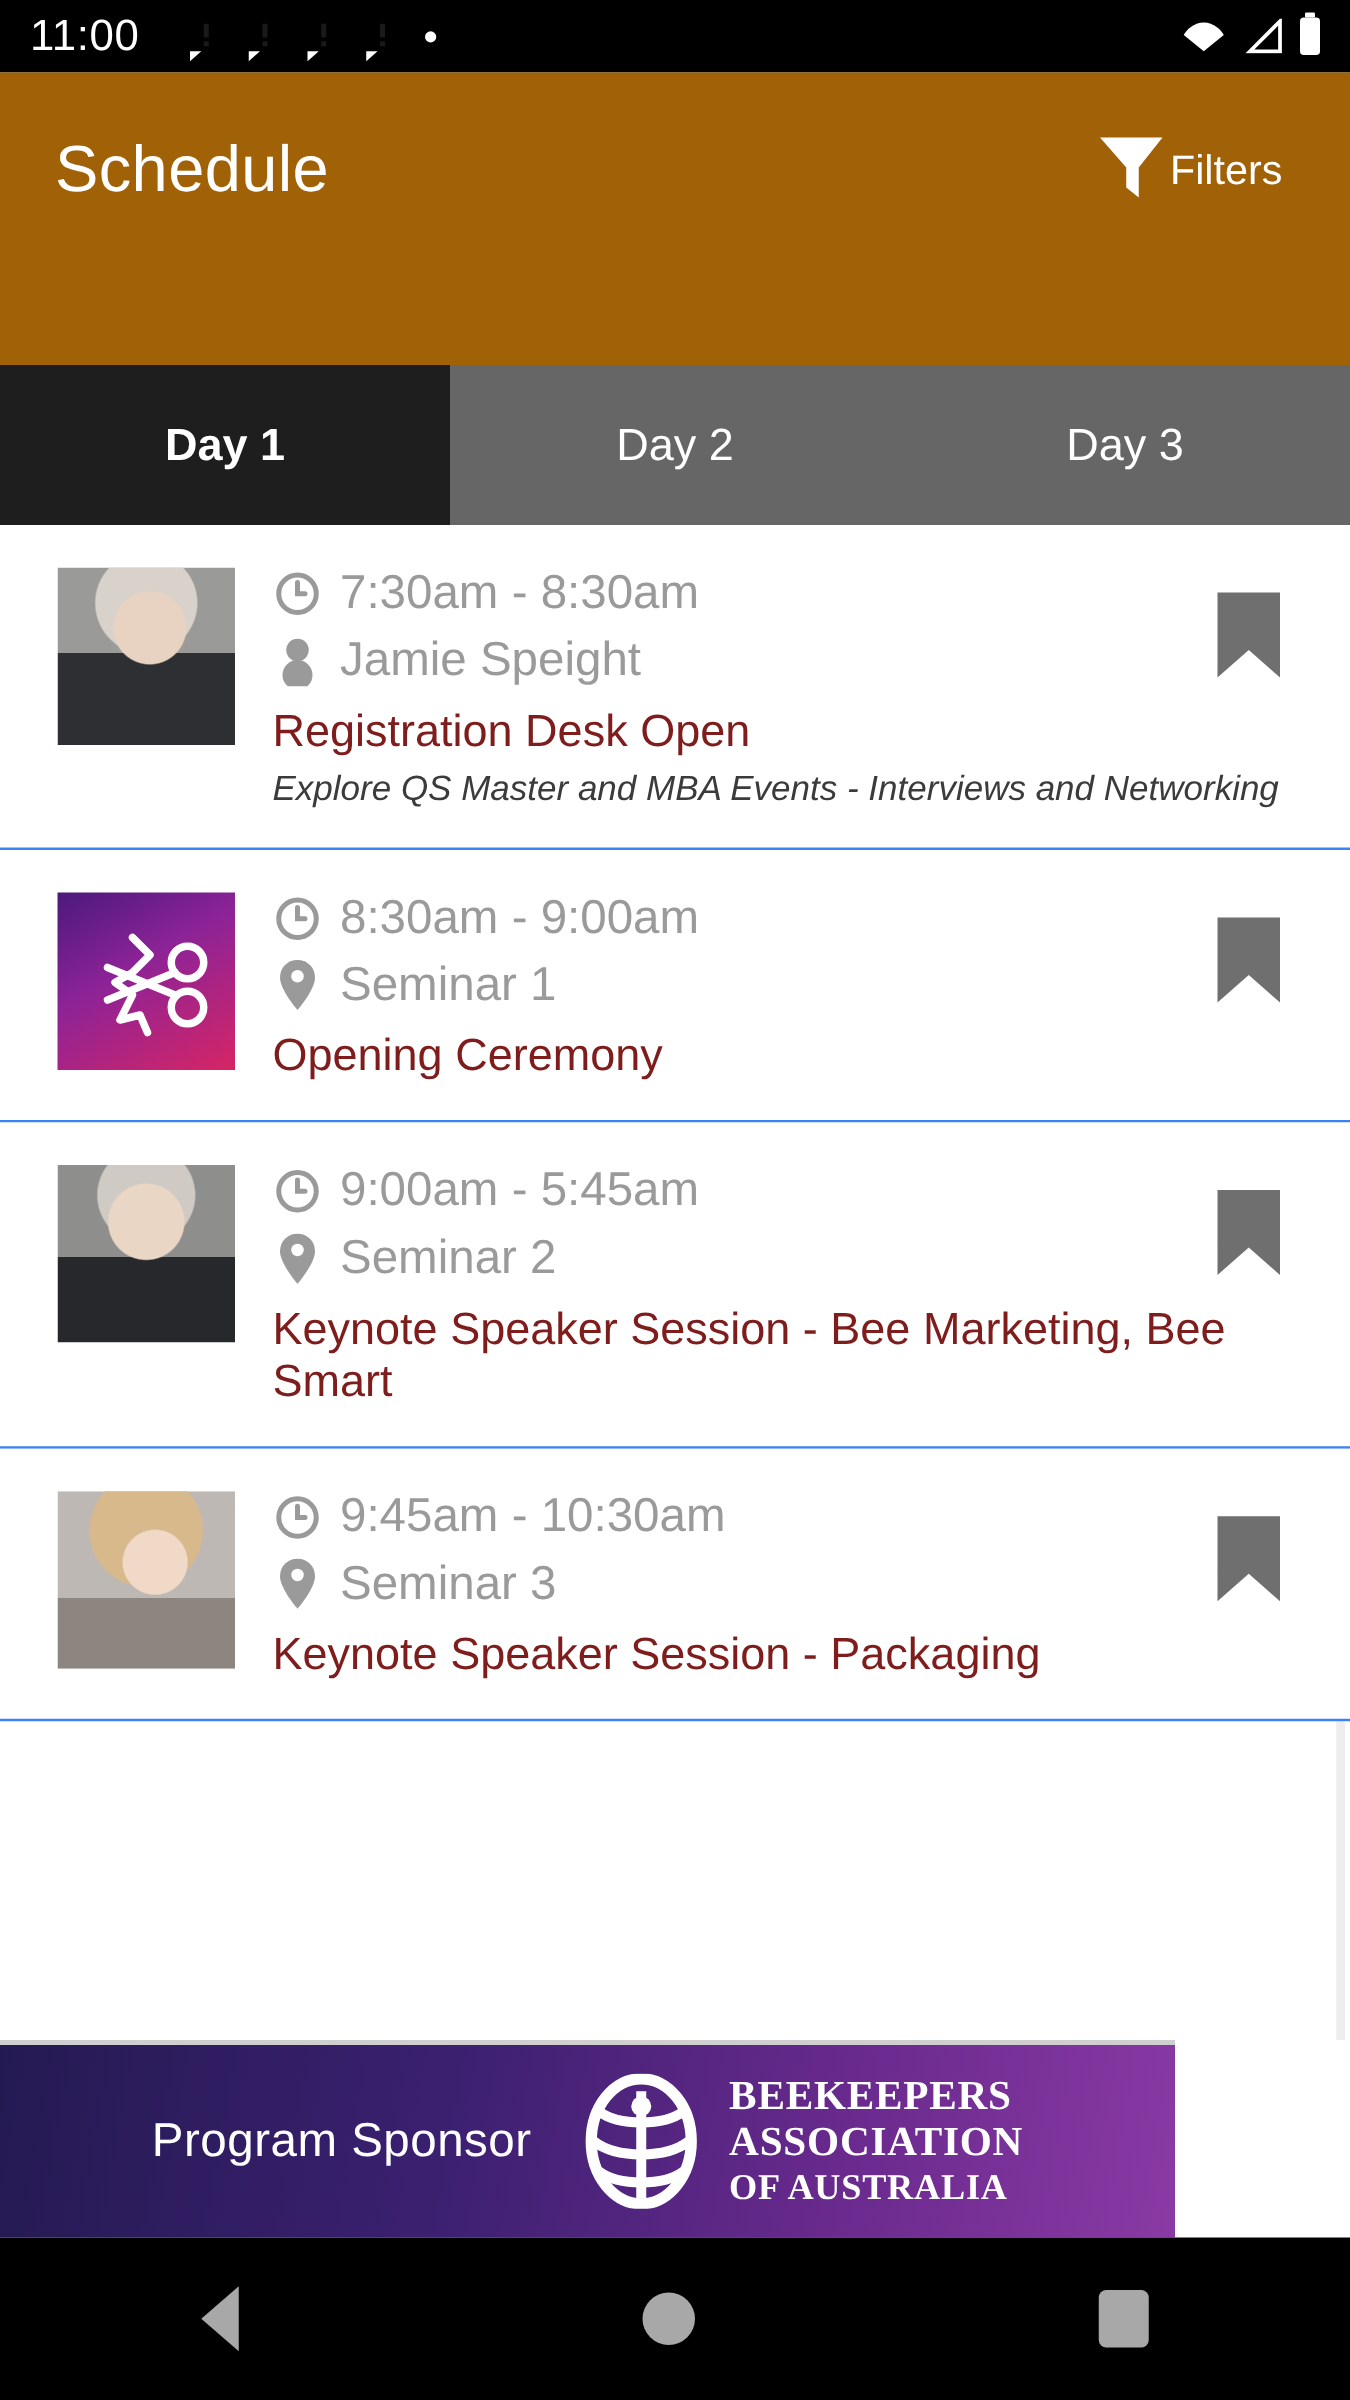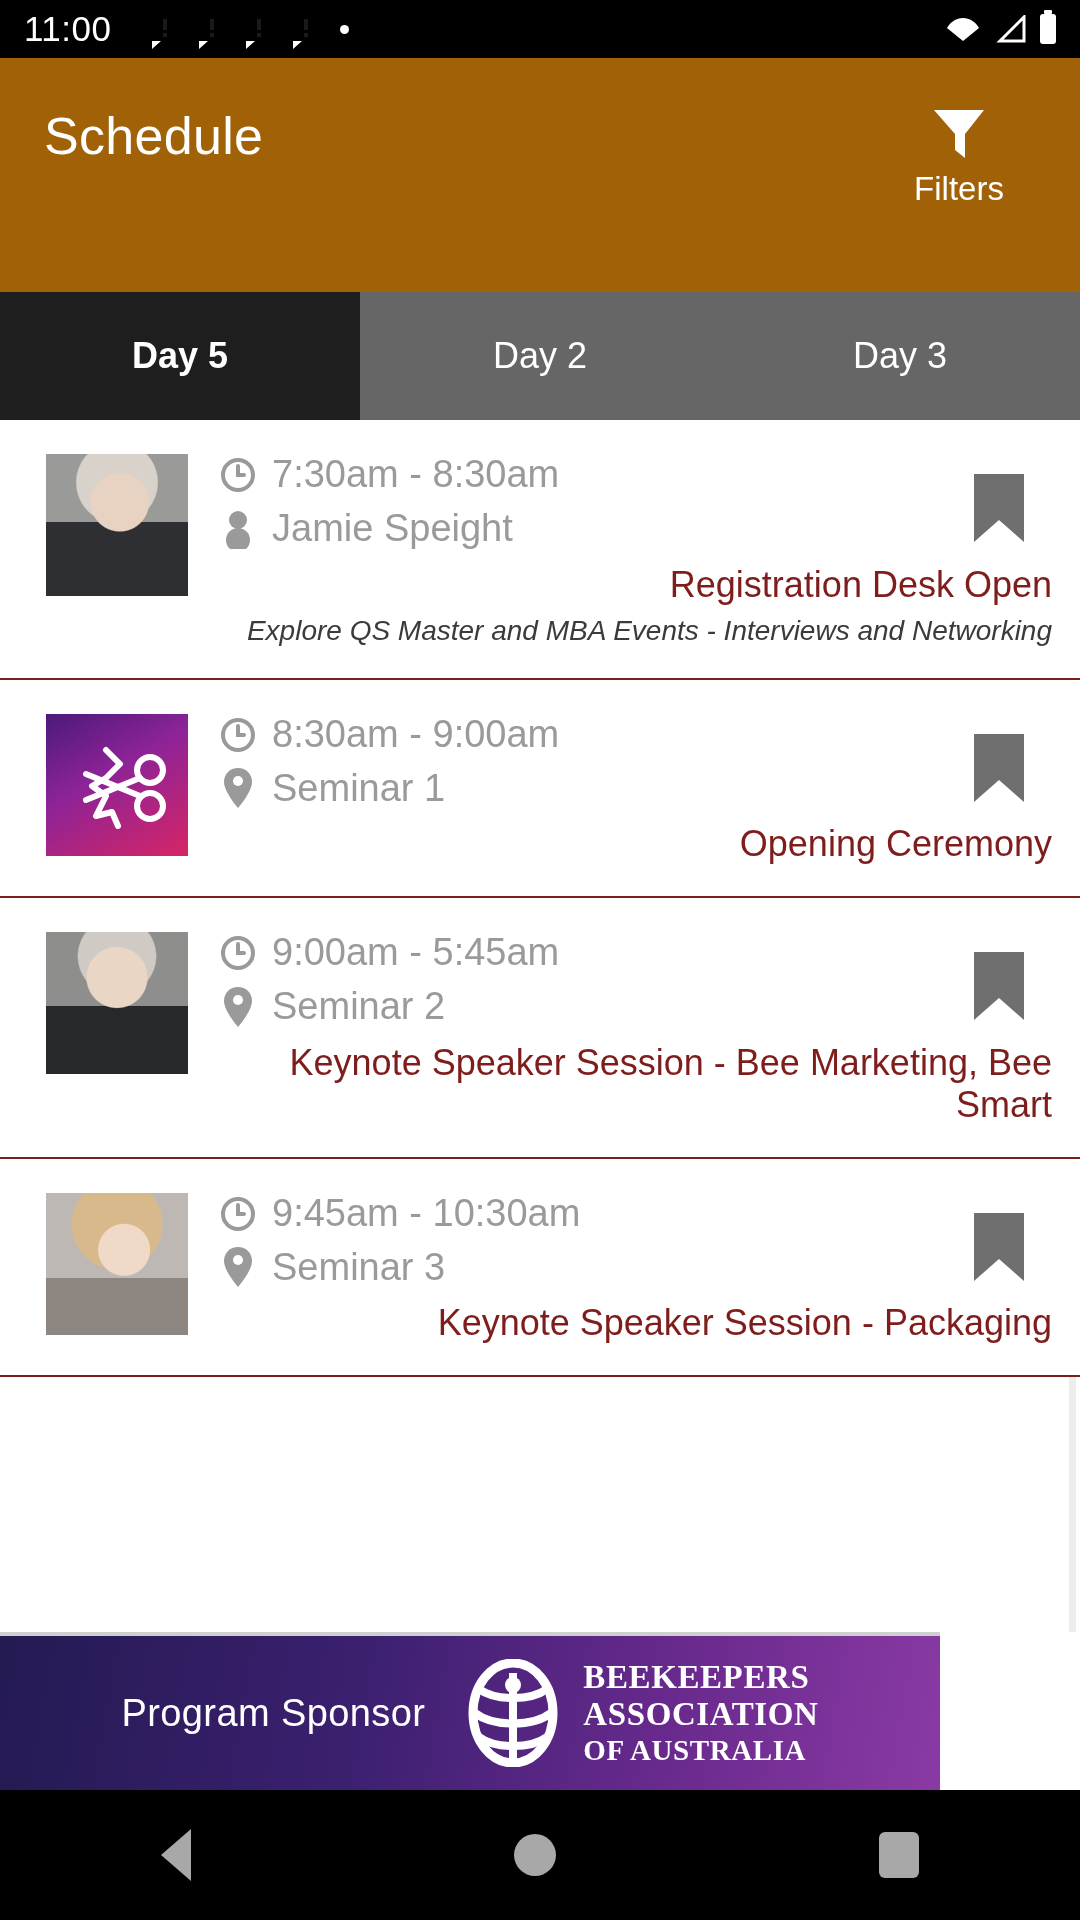--- a/index.html
+++ b/index.html
@@ -52,21 +52,21 @@
   .appbar {
     position:absolute; top:58px; left:0; width:1080px; height:234px;
     background:#a16207;
   }
   .appbar-title {
     position:absolute; left:44px; top:48px;
     color:#ffffff; font-size:52px; font-weight:400; letter-spacing:0.3px;
   }
   .filters-btn {
     position:absolute; right:36px; top:44px; width:170px;
-    display:flex; flex-direction:column; align-items:center; cursor:pointer;
+    display:flex; flex-direction:row; align-items:center; cursor:pointer;
   }
   .filter-icon { width:62px; height:62px; }
   .filters-label { color:#ffffff; font-size:33px; margin-top:6px; }
 
   
   .tabs {
     position:absolute; top:292px; left:0; width:1080px; height:128px;
     display:flex;
   }
   .tab {
@@ -76,21 +76,21 @@
   }
   .tab.active { background:#1e1e1e; font-weight:bold; }
 
   
   .list {
     position:absolute; top:420px; left:0; width:1080px; height:1212px;
     background:#ffffff; overflow:hidden;
   }
   .card {
     position:relative; width:1080px; padding:34px 0 30px 0;
-    border-bottom:2px solid #7f1d1d; background:#ffffff; cursor:pointer;text-align:right;
+    border-bottom:2px solid #3b82f6; background:#ffffff; cursor:pointer;
   }
   .card-inner { display:flex; padding:0 28px 0 46px; }
   .thumb {
     width:142px; height:142px; flex:0 0 142px; margin-right:30px;
     overflow:hidden; position:relative;
   }
   .thumb img, .thumb .ph { width:100%; height:100%; display:block; }
 
   
   .ph-man1 { background:
@@ -202,21 +202,21 @@
     <div class="filters-btn">
       <svg class="filter-icon" viewBox="0 0 62 62">
         <path d="M6 8 L56 8 L37 32 L37 56 L27 48 L27 32 Z" fill="#ffffff"></path>
       </svg>
       <span class="filters-label">Filters</span>
     </div>
   </div>
 
   <div class="tabs">
     <div class="tab active">
-      <span>Day 5</span>
+      <span>Day 1</span>
     </div>
     <div class="tab">
       <span>Day 2</span>
     </div>
     <div class="tab">
       <span>Day 3</span>
     </div>
   </div>
 
   <div class="list">

